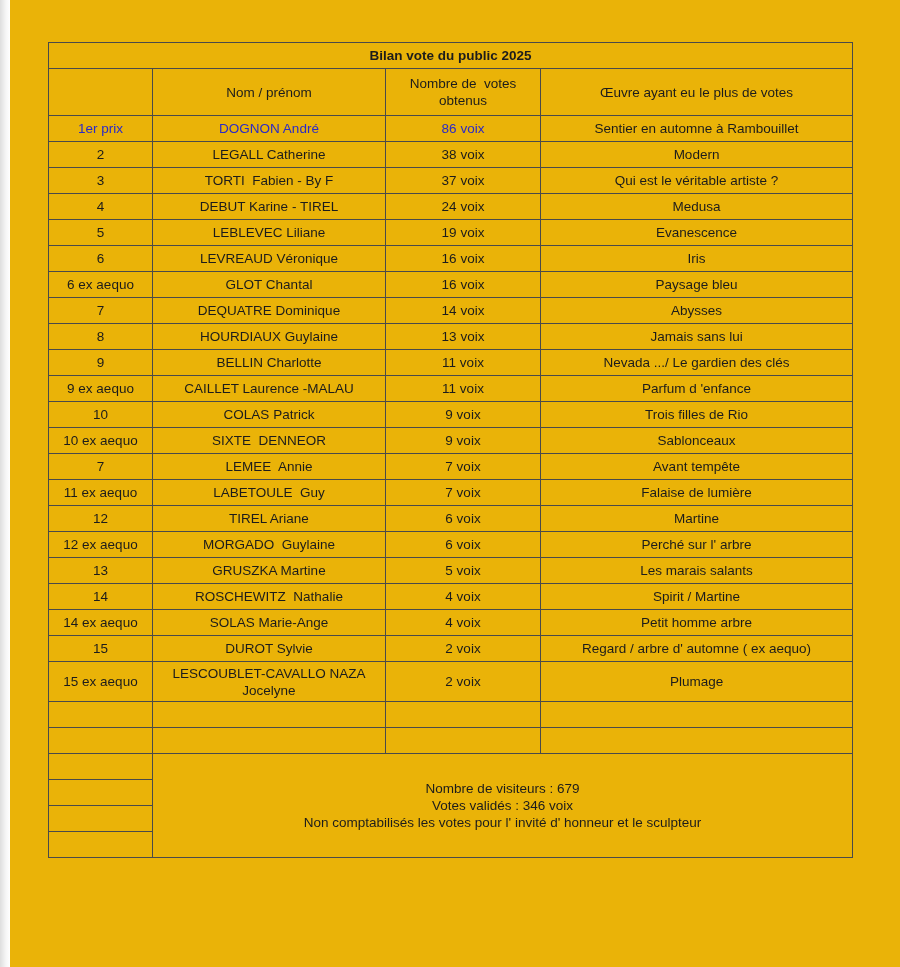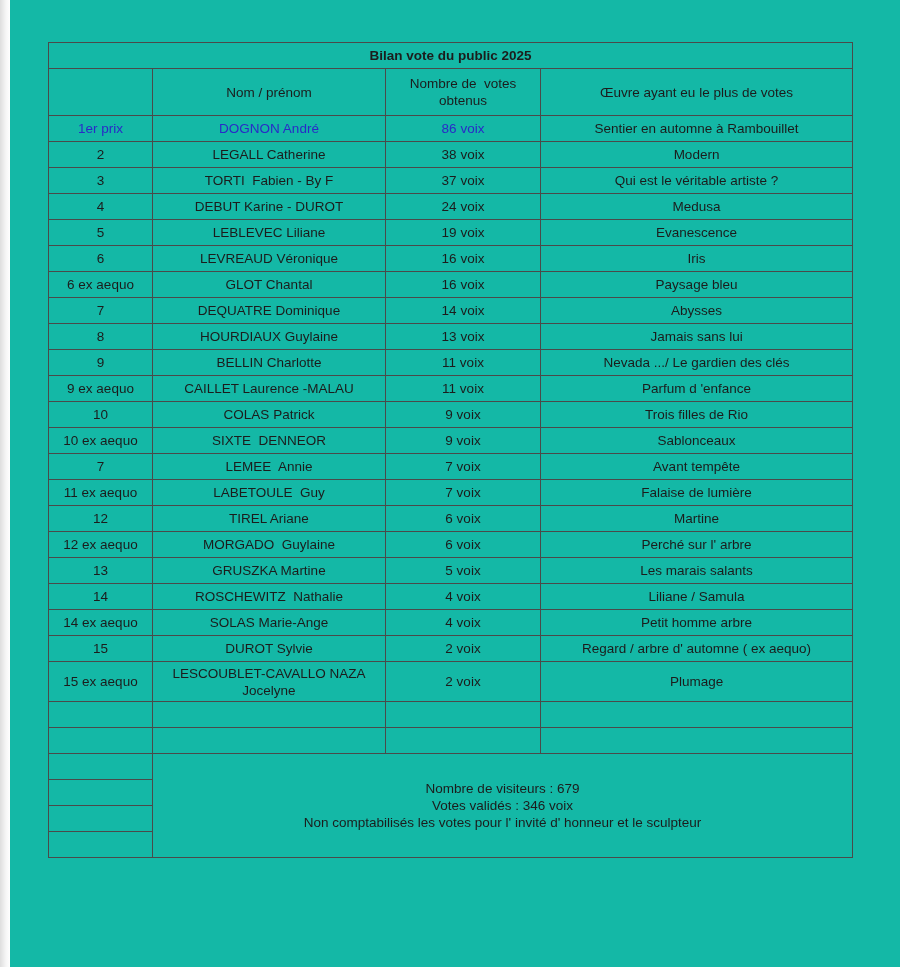--- a/index.html
+++ b/index.html
@@ -4,21 +4,21 @@
 <style>
   * { margin: 0; padding: 0; box-sizing: border-box; }
   html, body { width: 900px; height: 967px; }
   body {
     background: #ffffff;
     font-family: "Liberation Sans", sans-serif;
     color: var(--text, #1c1c1c);
     overflow: hidden;
     position: relative;
   }
-  .page { position: absolute; inset: 0; background: #14b8a6; }
+  .page { position: absolute; inset: 0; background: #eab308; }
   .edge-strip {
     position: absolute; left: 0; top: 0; width: 10px; height: 100%;
     background: linear-gradient(to right, #dedede, #f6f6f6 60%, #ffffff);
   }
   table.results {
     position: absolute; left: 48px; top: 42px; width: 804px;
     border-collapse: collapse; table-layout: fixed;
   }
   table.results td {
     border: 1.5px solid var(--border, #4a4a4a);
@@ -88,21 +88,21 @@
     <td class="artwork-cell">Modern</td>
   </tr>
         <tr>
     <td class="rank-cell">3</td>
     <td class="name-cell">TORTI  Fabien - By F</td>
     <td class="votes-cell">37 voix</td>
     <td class="artwork-cell">Qui est le véritable artiste ?</td>
   </tr>
         <tr>
     <td class="rank-cell">4</td>
-    <td class="name-cell">DEBUT Karine - DUROT</td>
+    <td class="name-cell">DEBUT Karine - TIREL</td>
     <td class="votes-cell">24 voix</td>
     <td class="artwork-cell">Medusa</td>
   </tr>
         <tr>
     <td class="rank-cell">5</td>
     <td class="name-cell">LEBLEVEC Liliane</td>
     <td class="votes-cell">19 voix</td>
     <td class="artwork-cell">Evanescence</td>
   </tr>
         <tr>
@@ -180,21 +180,21 @@
         <tr>
     <td class="rank-cell">13</td>
     <td class="name-cell">GRUSZKA Martine</td>
     <td class="votes-cell">5 voix</td>
     <td class="artwork-cell">Les marais salants</td>
   </tr>
         <tr>
     <td class="rank-cell">14</td>
     <td class="name-cell">ROSCHEWITZ  Nathalie</td>
     <td class="votes-cell">4 voix</td>
-    <td class="artwork-cell">Liliane / Samula</td>
+    <td class="artwork-cell">Spirit / Martine</td>
   </tr>
         <tr>
     <td class="rank-cell">14 ex aequo</td>
     <td class="name-cell">SOLAS Marie-Ange</td>
     <td class="votes-cell">4 voix</td>
     <td class="artwork-cell">Petit homme arbre</td>
   </tr>
         <tr>
     <td class="rank-cell">15</td>
     <td class="name-cell">DUROT Sylvie</td>

